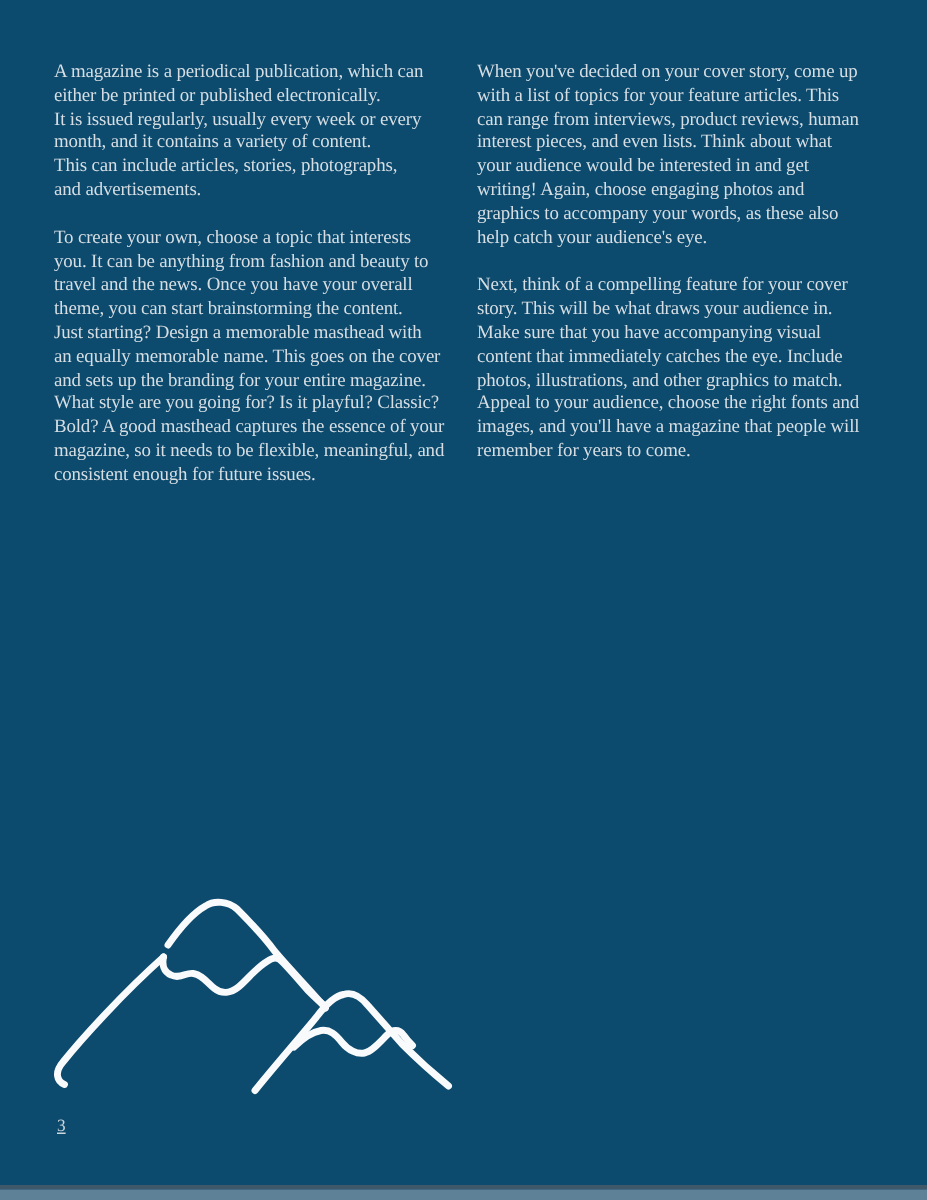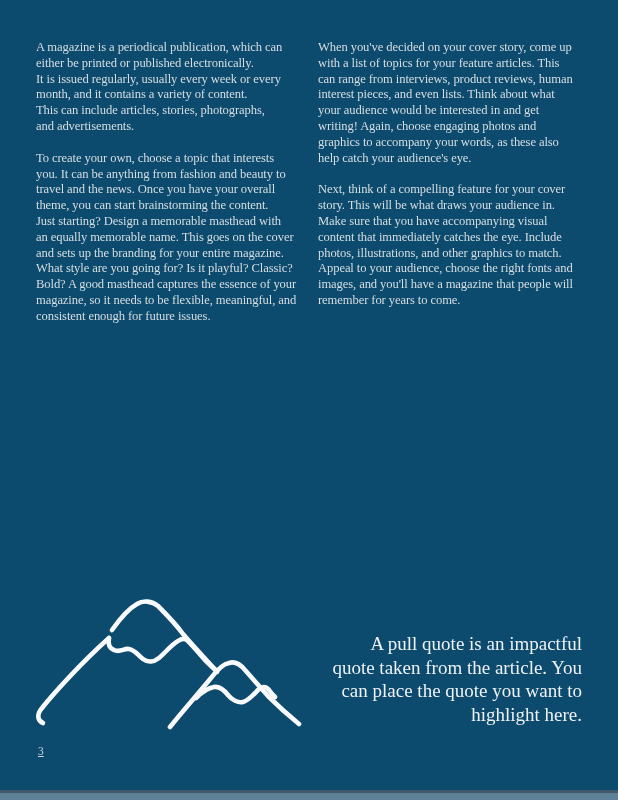--- a/index.html
+++ b/index.html
@@ -128,23 +128,19 @@
 
     <path d="M 100,40 C 107,30 116,19 125,14 C 131,10 140,11 146,16 C 154,24 163,33 171,44 C 181,56 194,69 205,82"></path>
 
     <path d="M 97,48 C 96,53 97,58 102,60 C 108,63 112,58 117,59 C 123,60 126,65 131,69 C 136,73 142,72 147,68 C 153,63 159,55 166,51 C 170,48 173,48 176,51 C 181,56 187,63 193,70 C 197,74 201,78 205,81"></path>
 
     <path d="M 158,137 C 170,122 185,105 199,88 C 205,80 211,74 217,73 C 223,71 228,74 233,80 C 240,88 248,97 256,106 C 265,115 276,125 287,134"></path>
 
     <path d="M 184,108 C 190,102 196,98 202,97 C 208,96 212,100 216,105 C 220,110 226,113 231,112 C 236,111 241,105 246,100 C 250,96 254,96 257,100 C 259,103 261,105 263,107"></path>
   </svg>
 
-  <div class="pull-quote">A pull quote is an impactful
-quote taken from the article. You
-can place the quote you want to
-highlight here.</div>
 
   <div class="page-number">3</div>
 
   <div class="divider"></div>
   <div class="next-page-strip"></div>
 
 </div>
 
 </body></html>

